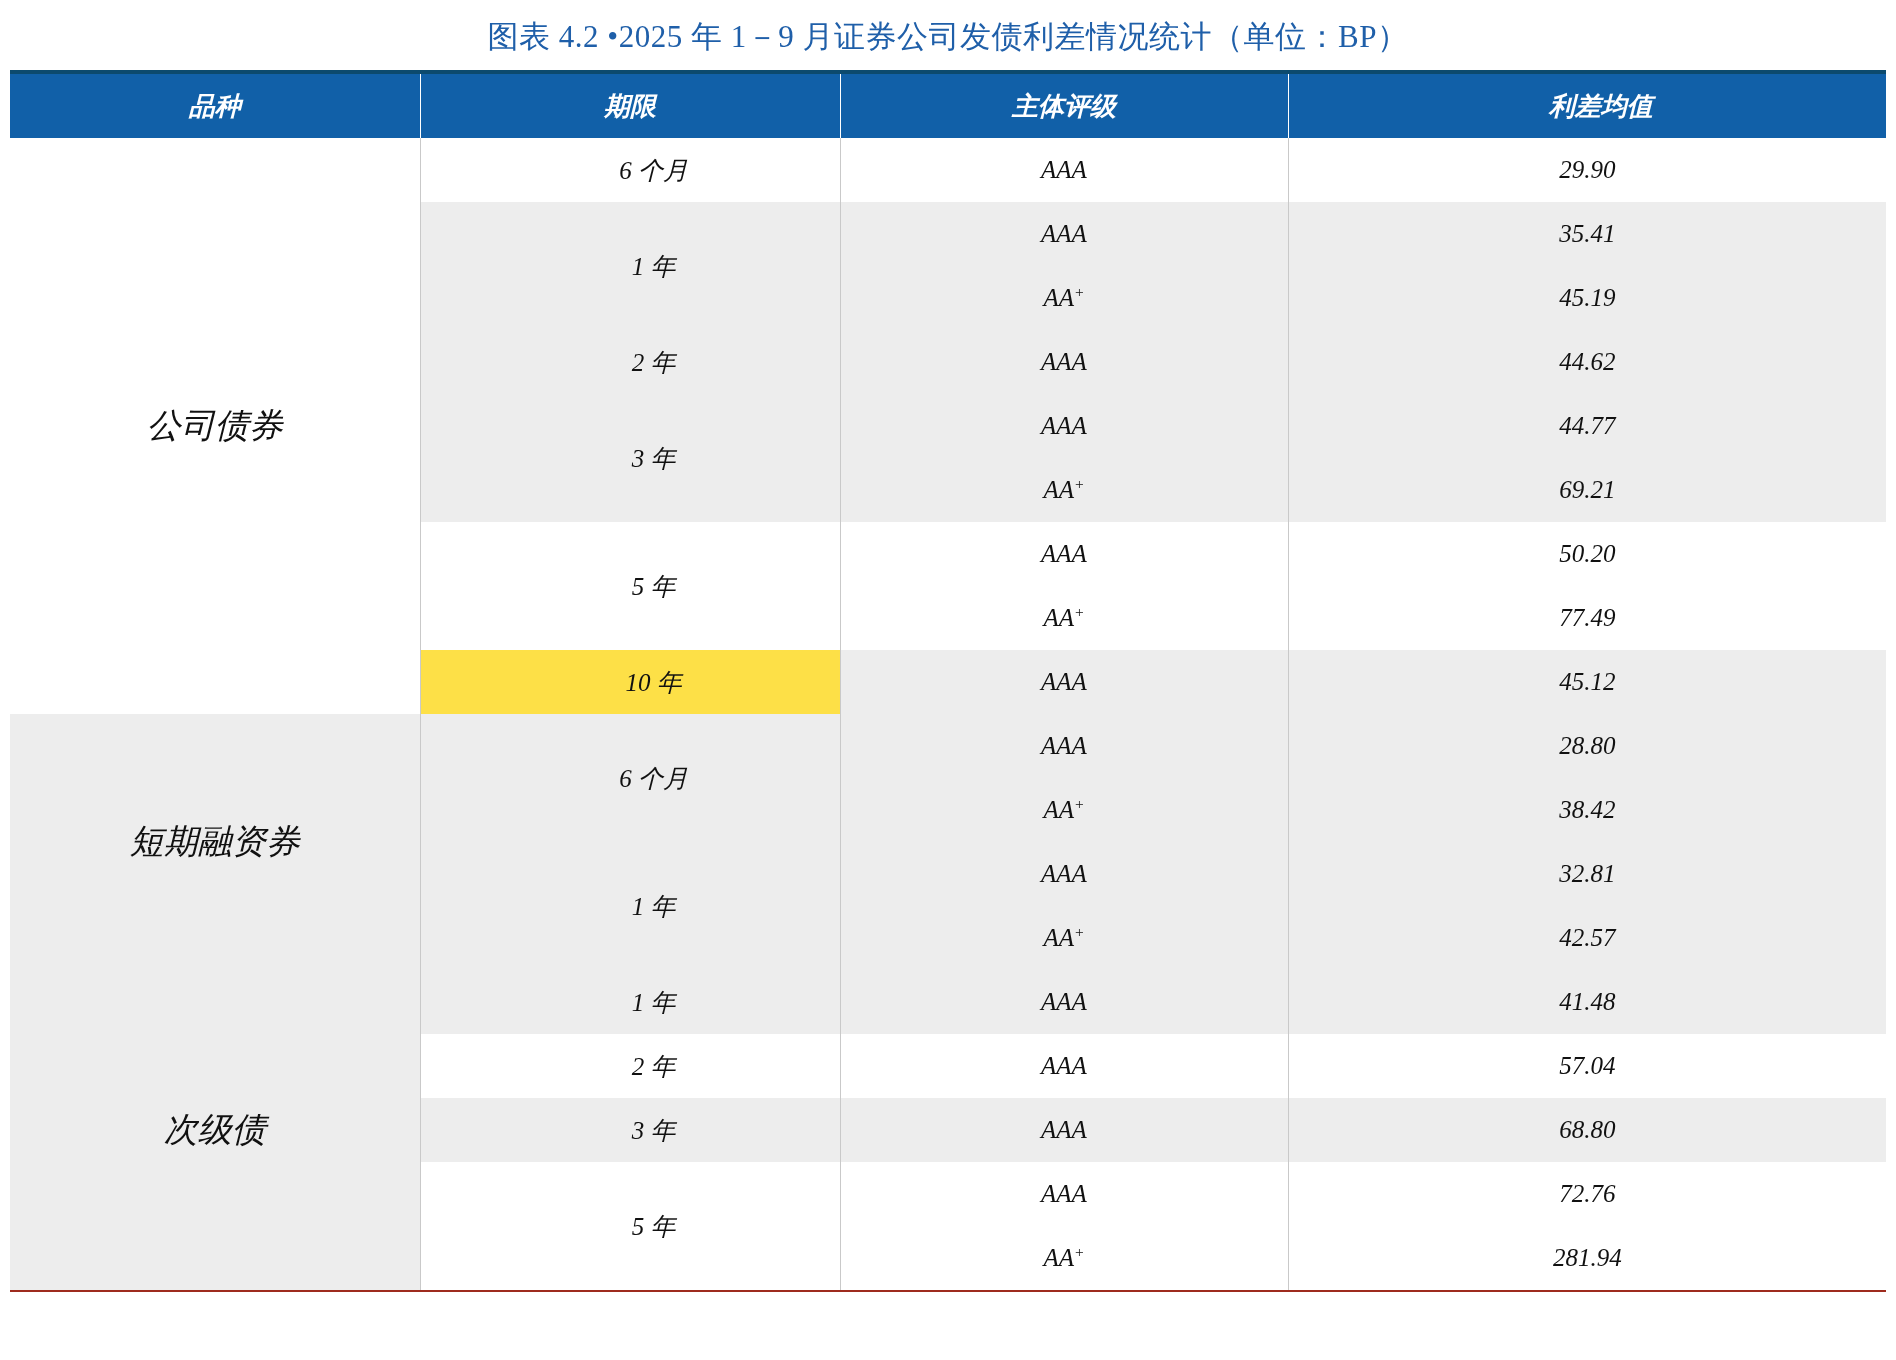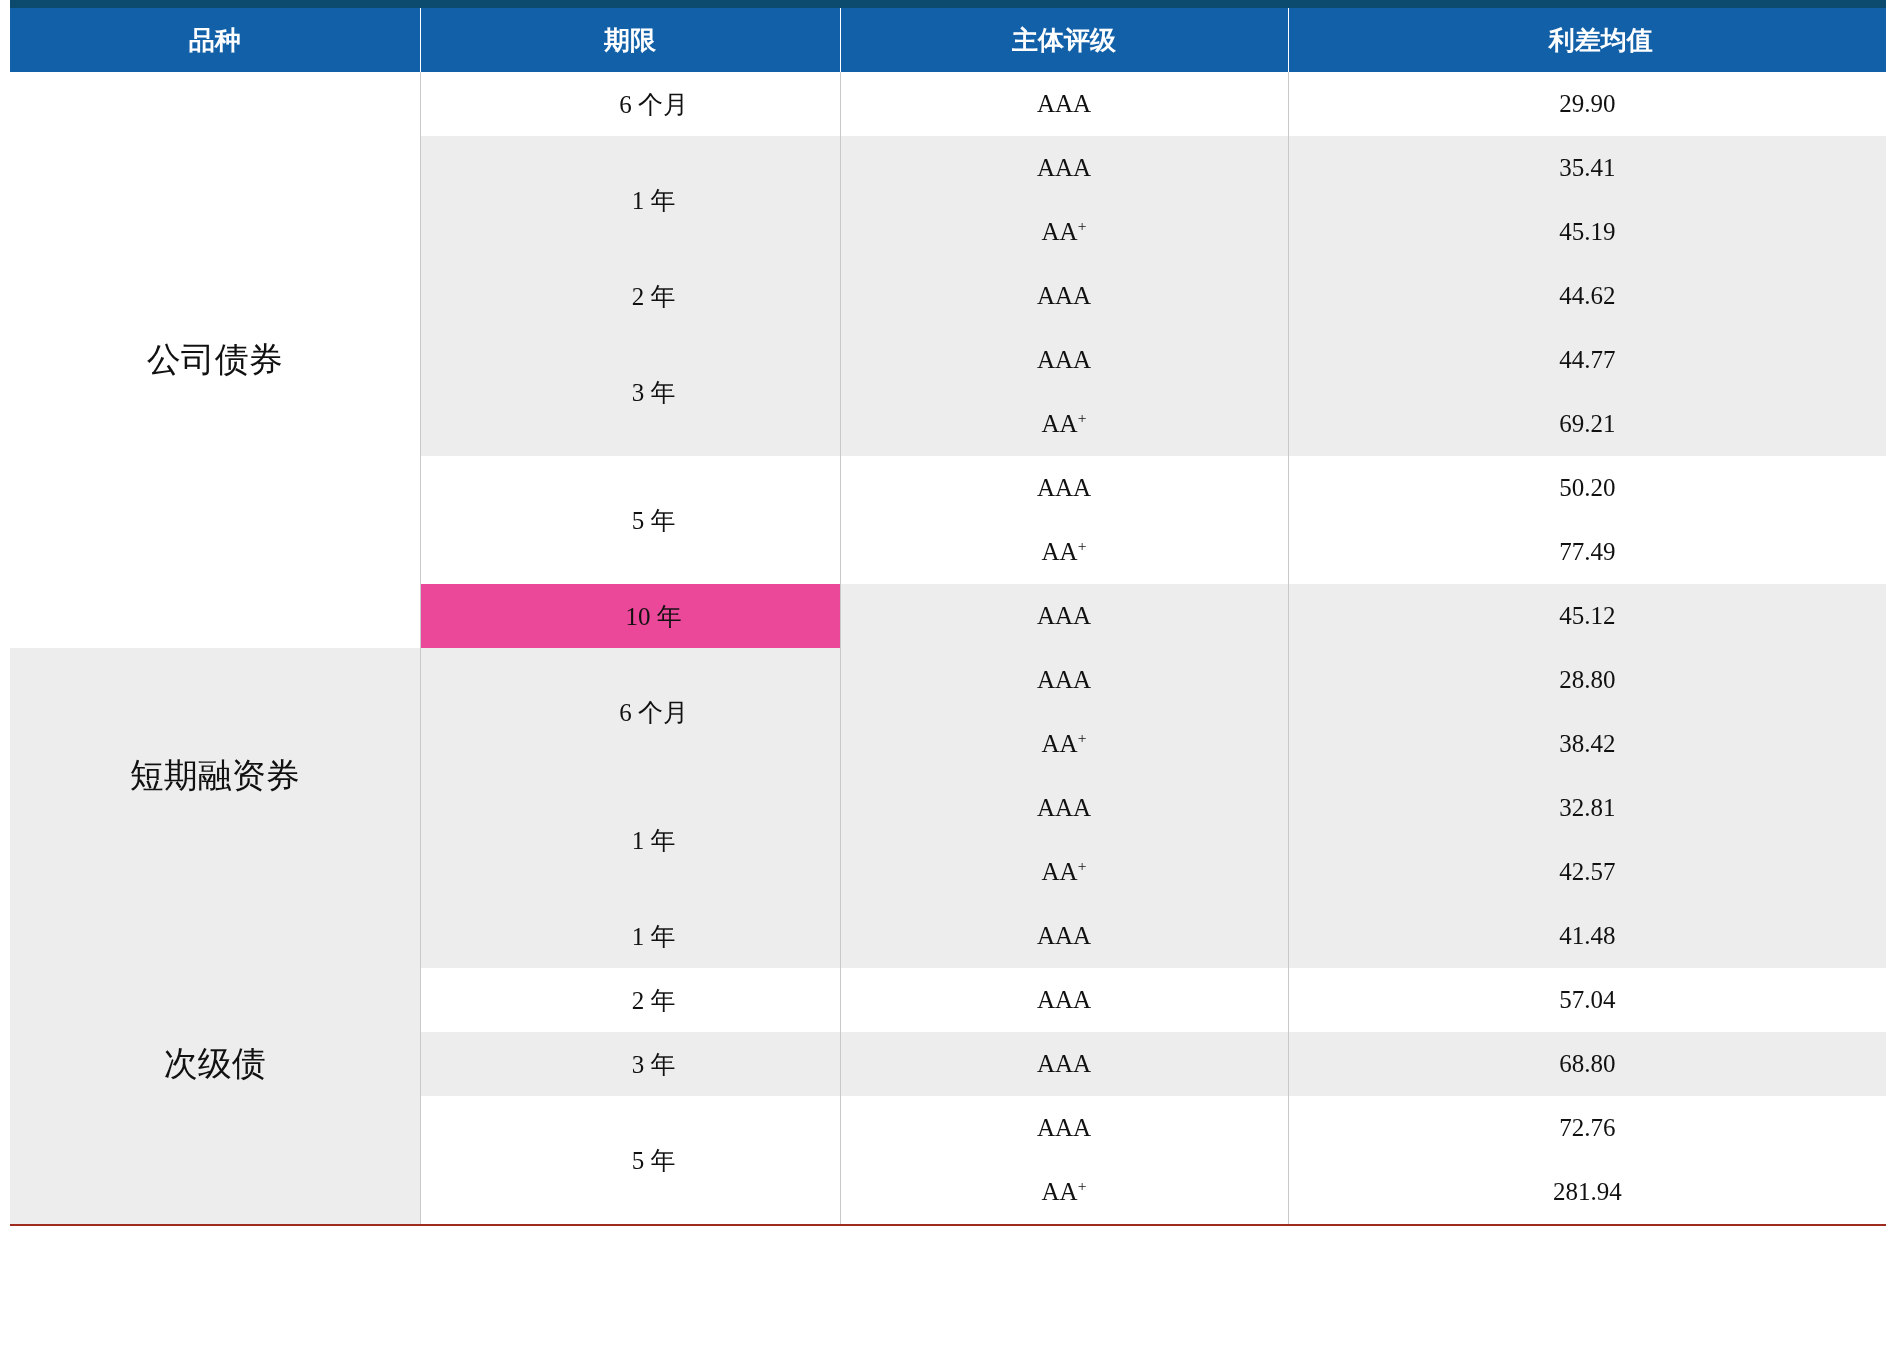--- a/index.html
+++ b/index.html
@@ -25,21 +25,22 @@
     color: #1f5fa9;
     font-size: 31px;
     font-family: "Liberation Serif", "DejaVu Serif", serif;
     letter-spacing: 0.5px;
     padding-top: 16px;
     padding-bottom: 12px;
     white-space: nowrap;
   }
   .table-wrap {
     margin: 0 10px 0 10px;
-    border-top: 8px solid #0c4a6e;
+    border-top: 4px solid #0c4a6e;
+    font-style: italic;
   }
   table.spread {
     border-collapse: collapse;
     width: 1876px;
     table-layout: fixed;
   }
   table.spread col.c1 { width: 410px; }
   table.spread col.c2 { width: 420px; }
   table.spread col.c3 { width: 448px; }
   table.spread col.c4 { width: 598px; }
@@ -97,20 +98,21 @@
     font-size: 21px;
     color: #333333;
     font-family: "Liberation Serif", "DejaVu Serif", serif;
   }
 </style>
 </head>
 <body>
 
 <div class="page">
 
+  <div class="title">图表 4.2 •2025 年 1－9 月证券公司发债利差情况统计（单位：BP）</div>
 
   <div class="table-wrap">
     <table class="spread">
       <colgroup>
         <col class="c1">
           <col class="c2">
           <col class="c3">
           <col class="c4">
       </colgroup>
       <thead>
@@ -154,21 +156,21 @@
           <tr class="plain">
             <td class="termcell" rowspan="2" style="background: rgb(255, 255, 255);">5 年</td>
             <td>AAA</td>
             <td>50.20</td>
           </tr>
           <tr class="plain">
             <td>AA<sup class="plus">+</sup></td>
             <td>77.49</td>
           </tr>
           <tr class="shaded">
-            <td class="termcell" rowspan="1" style="background: #ec4899; margin-top: 43px;">10 年</td>
+            <td class="termcell" rowspan="1" style="background: #fde047; margin-top: 43px;">10 年</td>
             <td>AAA</td>
             <td>45.12</td>
           </tr>
           <tr class="shaded">
             <td class="varietycell shade-cell" rowspan="4" style="background: rgb(237, 237, 237);">短期融资券</td>
             <td class="termcell" rowspan="2" style="background: rgb(237, 237, 237);">6 个月</td>
             <td>AAA</td>
             <td>28.80</td>
           </tr>
           <tr class="shaded">

